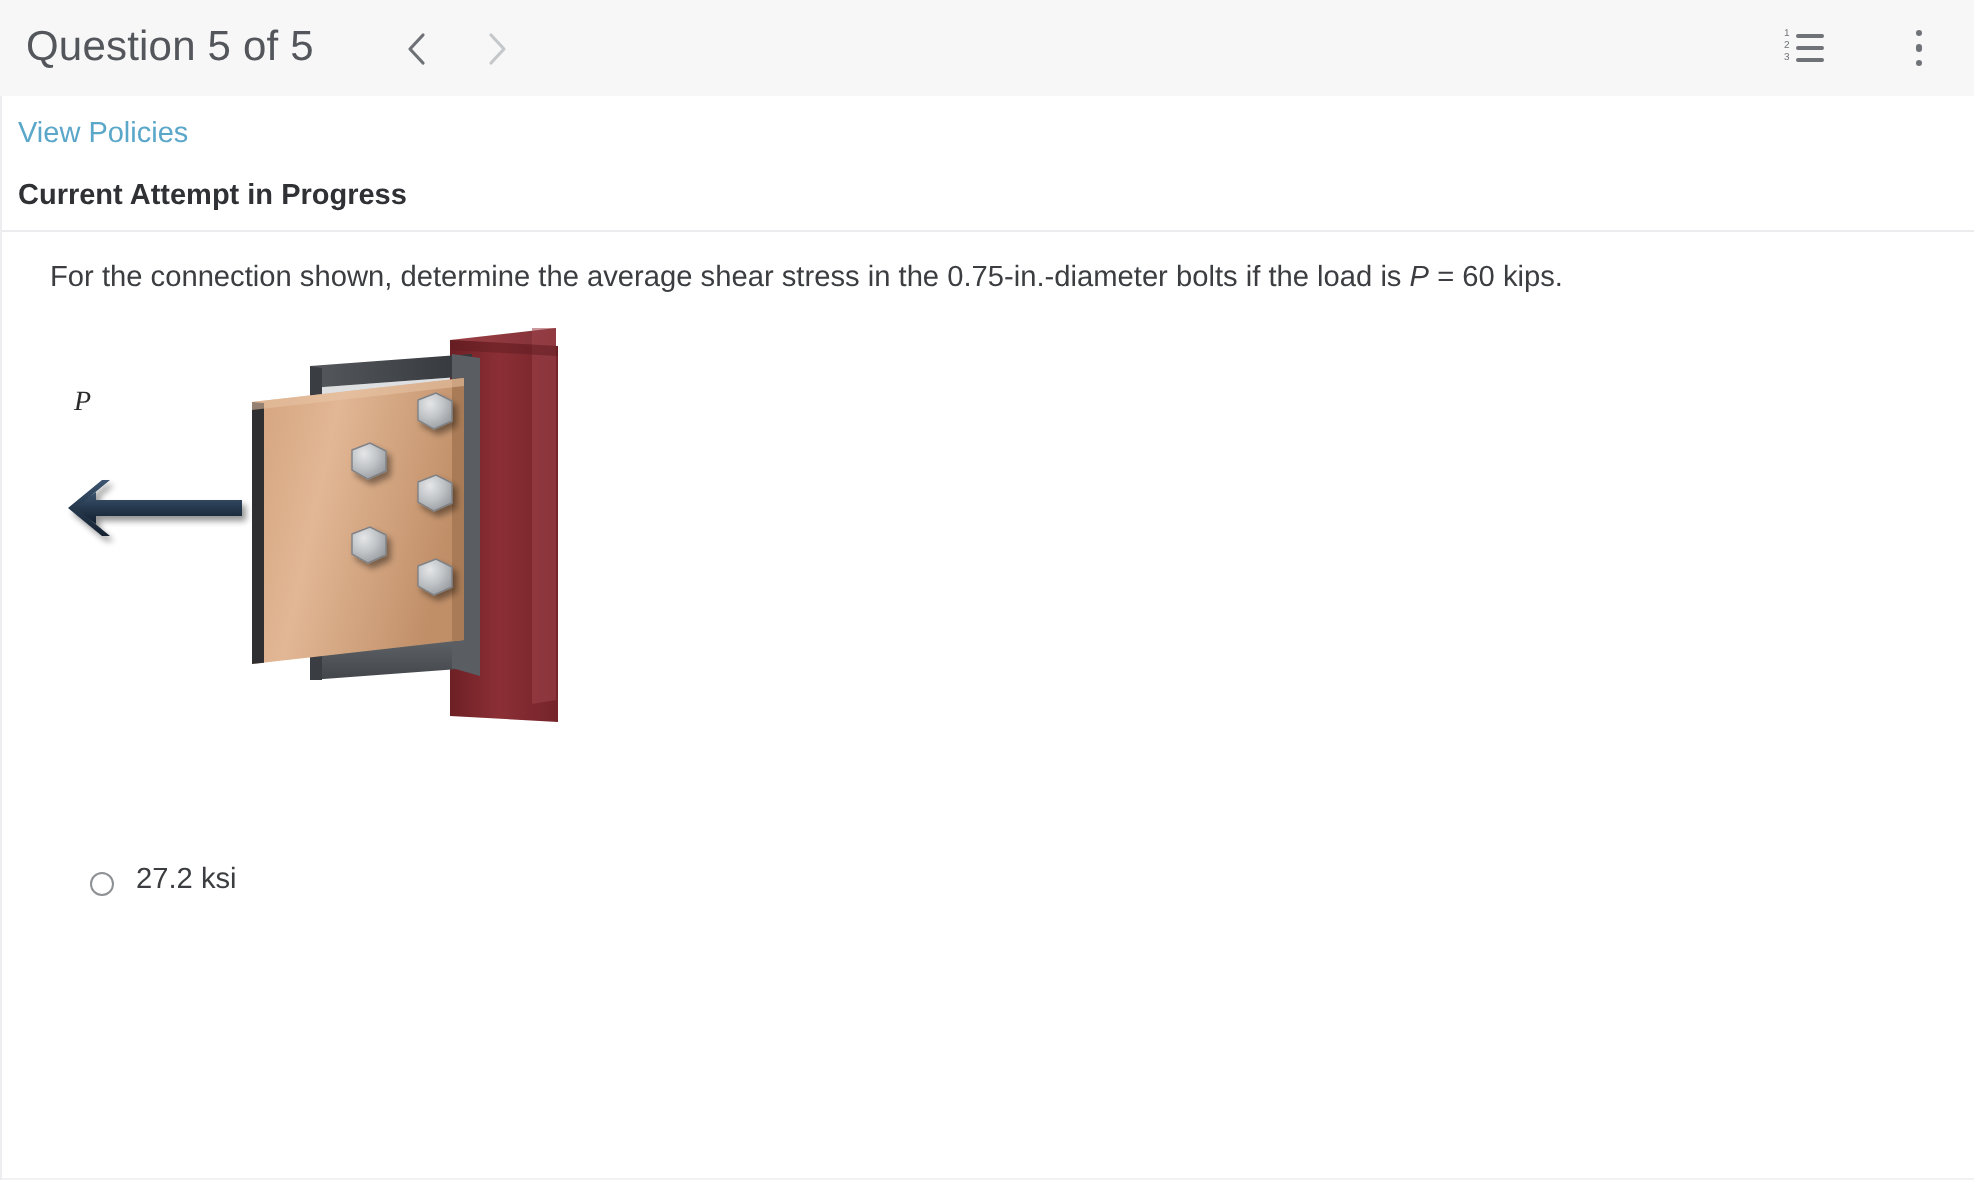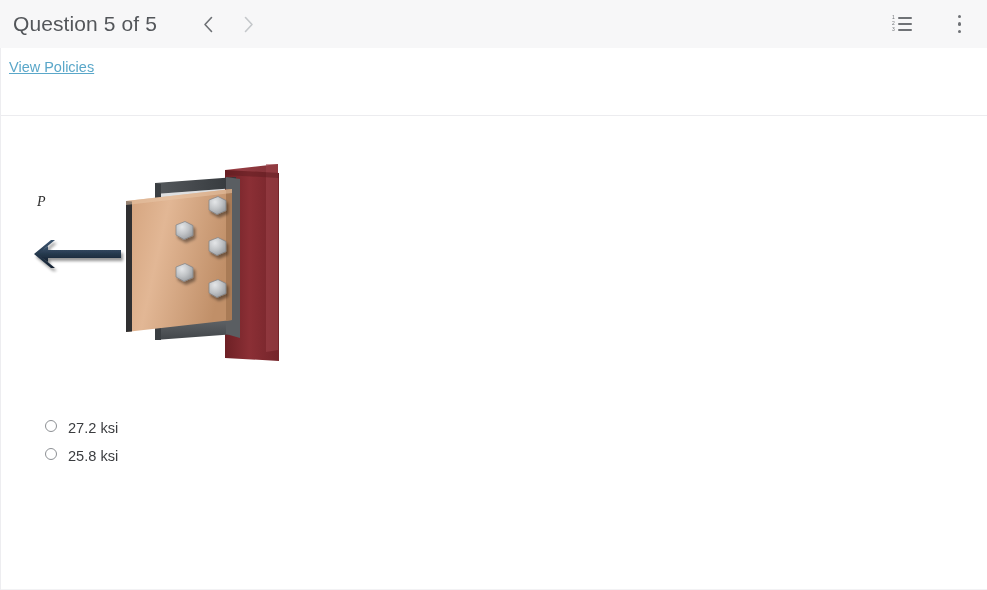--- a/index.html
+++ b/index.html
@@ -96,21 +96,20 @@
     background: #ffffff;
     border-left: 1px solid #ededf0;
   }
   .policies-link {
     position: absolute;
     left: 8px; top: 11px;
     font-size: 14.5px;
     color: #5aa7c9;
     cursor: pointer;
     white-space: nowrap;
-    text-decoration: underline;
   }
   .attempt-status {
     position: absolute;
     left: 8px; top: 42px;
     font-size: 14.5px;
     font-weight: bold;
     color: #2f3134;
     white-space: nowrap;
   }
   .divider {
@@ -149,21 +148,21 @@
   }
 
   
   .options {
     position: absolute;
     left: 44px; top: 372px;
     width: 400px;
   }
   .opt-row {
     display: flex;
-    align-items: flex-start;
+    align-items: flex-end;
     height: 28px;
     cursor: pointer;
   }
   .radio {
     width: 12px; height: 12px;
     border: 1px solid #8d9094;
     border-radius: 50%;
     background: #ffffff;
     flex: 0 0 auto;
     margin-right: 11px;
@@ -231,22 +230,26 @@
             <i></i>
             <i></i>
         </div>
       </div>
     </div>
   </div>
 
   <div class="sheet">
 
     <div class="policies-link">View Policies</div>
+    <div class="attempt-status">Current Attempt in Progress</div>
     <div class="divider"></div>
 
+    <div class="question-text">
+      <span>For the connection shown, determine the average shear stress in the 0.75-in.-diameter bolts if the load is </span><span class="ital">P</span><span> = 60 kips.</span>
+    </div>
 
     <div class="figure">
       <span class="p-label">P</span>
       <svg class="fig-svg" width="300" height="230" viewBox="0 0 300 230">
         <defs>
           <linearGradient id="gWallFace" x1="0" y1="0" x2="1" y2="0">
             <stop offset="0%" stop-color="#6d2025"></stop>
             <stop offset="45%" stop-color="#8b2f35"></stop>
             <stop offset="100%" stop-color="#74242a"></stop>
           </linearGradient>
@@ -335,21 +338,17 @@
           <polygon points="44,78 27,92 44,106 40,106 23,92 40,78" fill="url(#gArrow)"></polygon>
         </g>
       </svg>
     </div>
 
     <div class="options">
       <div class="opt-row">
         <span class="radio"></span>
         <span class="opt-label">27.2 ksi</span>
       </div>
-      <div class="opt-row">
-        <span class="radio"></span>
-        <span class="opt-label">25.8 ksi</span>
-      </div>
     </div>
 
     <div class="bottom-rule"></div>
   </div>
 </div>
 
 </body></html>

